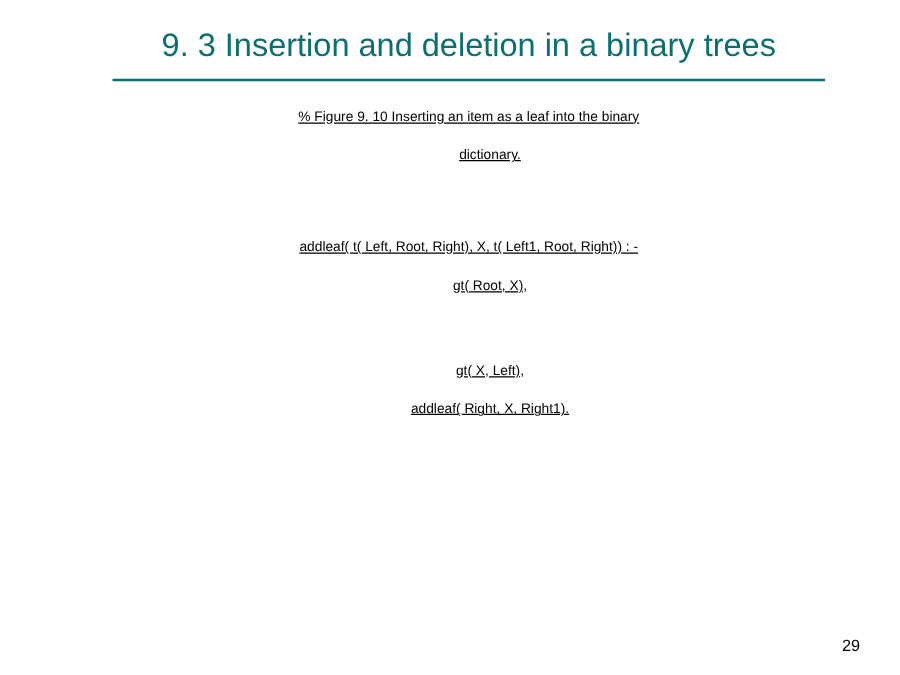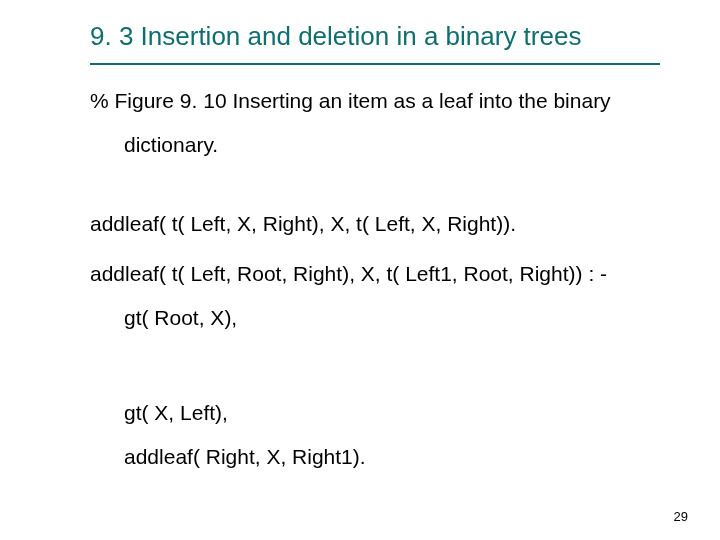--- a/index.html
+++ b/index.html
@@ -11,39 +11,41 @@
     font-family: Verdana, Geneva, sans-serif;
     color: #000;
     overflow: hidden;
   }
   .slide {
     position: relative;
     width: 720px;
     height: 540px;
     box-sizing: border-box;
     padding: 20px 60px 30px 90px;
+    text-align: center;
   }
   .title {
     font-family: Verdana, Geneva, sans-serif;
     font-size: 26px;
     line-height: 1.25;
     color: #0f6e6e;
     font-weight: 400;
     margin: 0 0 10px 0;
   }
   .rule {
     border: none;
     border-top: 2px solid #0f6e6e;
     margin: 4px 0 22px 0;
   }
   .block {
     font-family: Verdana, Geneva, sans-serif;
-    font-size: 21px;
+    font-size: 11px;
     line-height: 1.35;
     margin-bottom: 22px;
+    text-decoration: underline;
   }
   .indent {
     padding-left: 34px;
     display: block;
     margin-top: 16px;
   }
   .pagenum {
     position: absolute;
     right: 32px;
     bottom: 16px;
@@ -60,21 +62,20 @@
   <h1 class="title">9. 3 Insertion and deletion in a binary trees</h1>
   <hr class="rule">
 
   <div class="block">
     <span>% Figure 9. 10  Inserting an item as a leaf into the binary</span><br>
     <span class="indent">dictionary.</span>
   </div>
 
   <div class="block">
     <br>
-    <span>addleaf( t( Left, X, Right), X, t( Left, X, Right)).</span>
   </div>
 
   <div class="block">
     <span>addleaf( t( Left, Root, Right), X, t( Left1, Root, Right)) : -</span><br>
     <span class="indent">gt( Root, X),</span>
   </div>
 
   <div class="block">
     <br>
     <span class="indent">gt( X, Left),</span>

